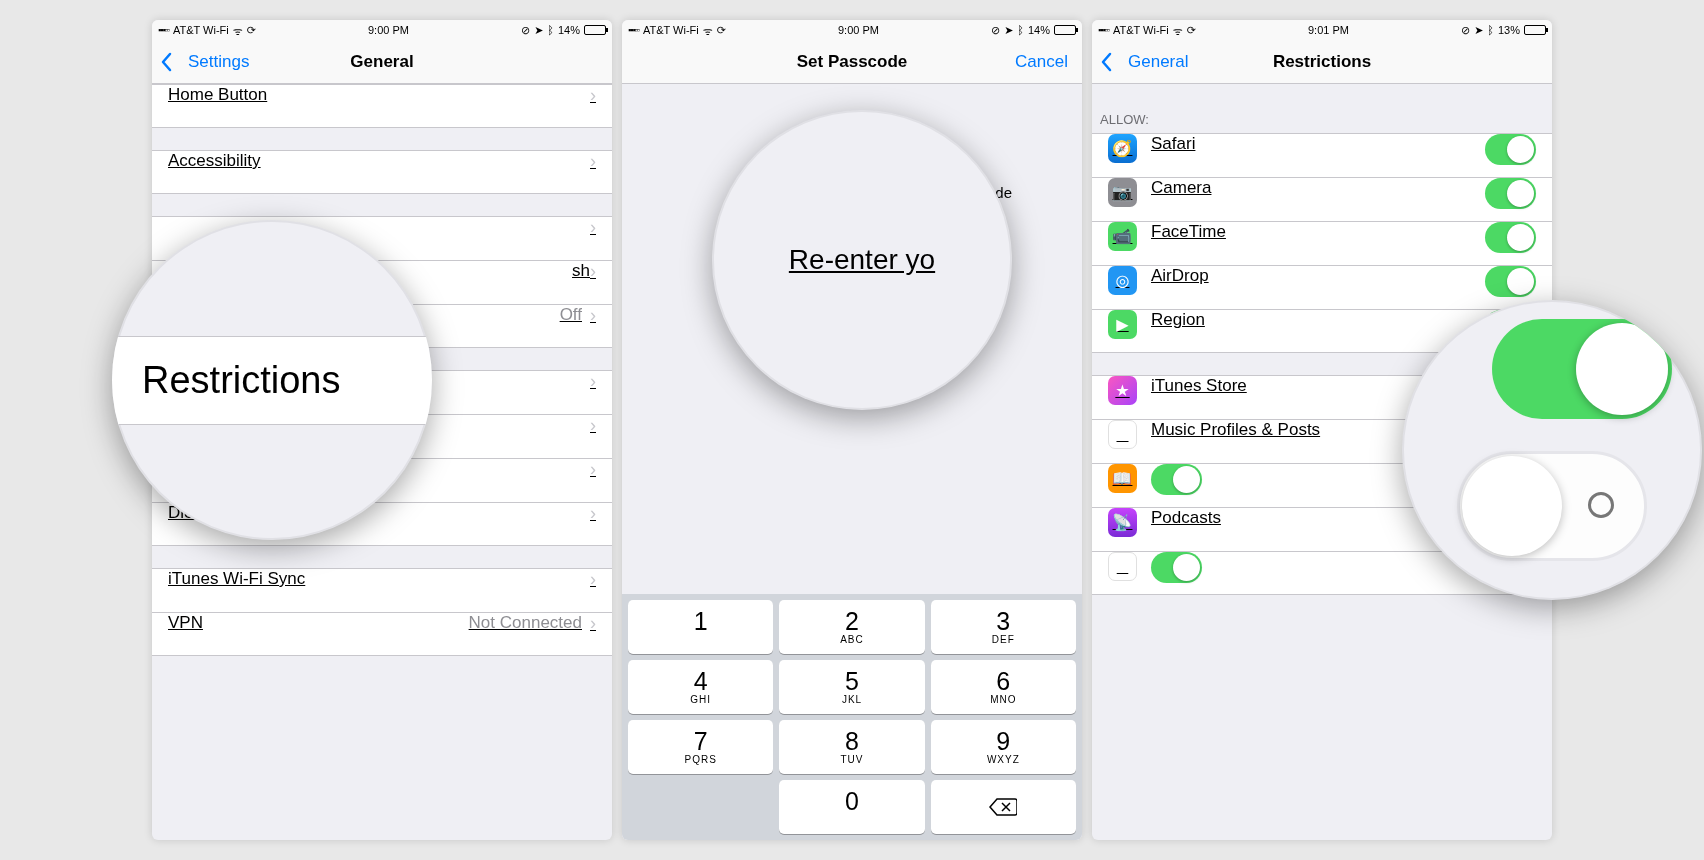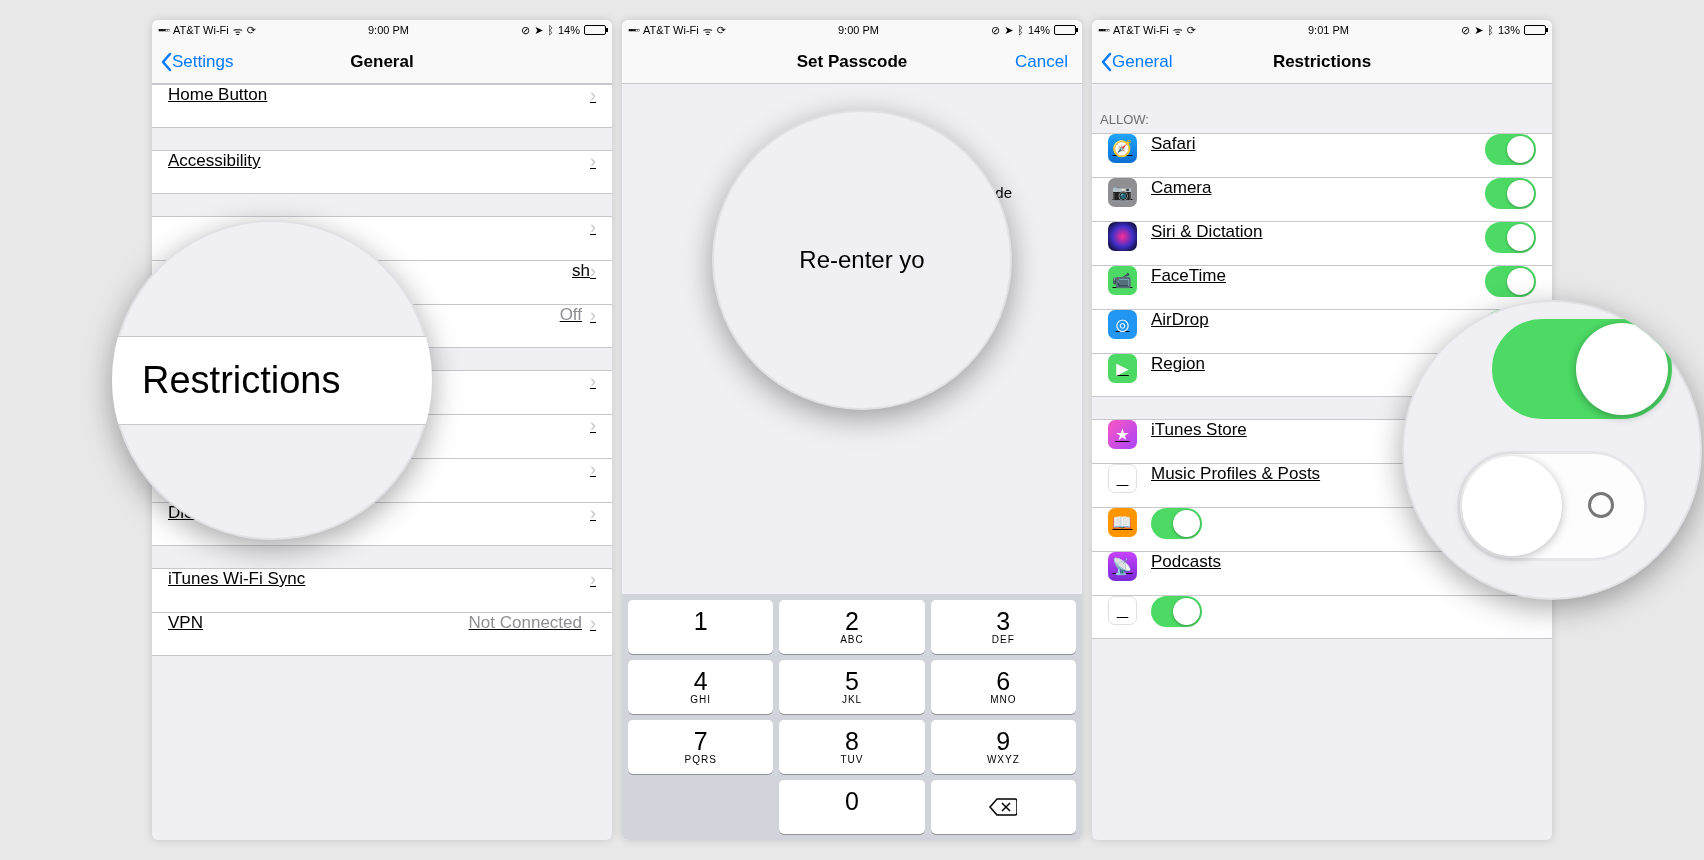--- a/index.html
+++ b/index.html
@@ -58,21 +58,21 @@
     background: #f9f9f9;
     border-bottom: 1px solid #c8c7cc;
     display: flex;
     align-items: center;
     justify-content: center;
     position: relative;
   }
   .nav-title { font-size: 17px; font-weight: 600; color: #000; }
   .nav-back {
     position: absolute; left: 8px; top: 0; bottom: 0;
-    display: flex; align-items: center; gap: 0;
+    display: flex; align-items: center; gap: 16px;
     color: #007aff; font-size: 17px;
   }
   .nav-right {
     position: absolute; right: 14px; top: 0; bottom: 0;
     display: flex; align-items: center;
     color: #007aff; font-size: 17px;
   }
   .chevron-back {
     width: 12px; height: 20px;
   }
@@ -174,23 +174,24 @@
     background: #fff;
     border-top: 1px solid #c8c7cc;
     border-bottom: 1px solid #c8c7cc;
   }
   .mag-2 {
     width: 300px; height: 300px;
     left: 560px; top: 90px;
     background: #efeff4;
   }
   .mag-2-content {
-    font-size: 24px; font-weight: 500;
+    font-size: 28px; font-weight: 500;
     text-align: right; padding: 0 10px;
     color: #000;
+    text-decoration: underline;
   }
   .mag-3 {
     width: 300px; height: 300px;
     left: 1250px; top: 280px;
     background: #efeff4;
     flex-direction: column;
   }
   .mag-3 .big-toggle-on {
     width: 180px; height: 100px; border-radius: 50px;
     background: #4cd964; position: relative; margin-bottom: 12px;
@@ -442,27 +443,20 @@
               </span>
             </div>
             <div class="row">
               <span class="app-icon app-camera">📷</span>
               <span class="label">Camera</span>
               <span class="toggle">
                 <span class="knob"></span>
               </span>
             </div>
             <div class="row">
-              <span class="app-icon app-siri"></span>
-              <span class="label">Siri &amp; Dictation</span>
-              <span class="toggle">
-                <span class="knob"></span>
-              </span>
-            </div>
-            <div class="row">
               <span class="app-icon app-facetime">📹</span>
               <span class="label">FaceTime</span>
               <span class="toggle">
                 <span class="knob"></span>
               </span>
             </div>
             <div class="row">
               <span class="app-icon app-airdrop">◎</span>
               <span class="label">AirDrop</span>
               <span class="toggle">

